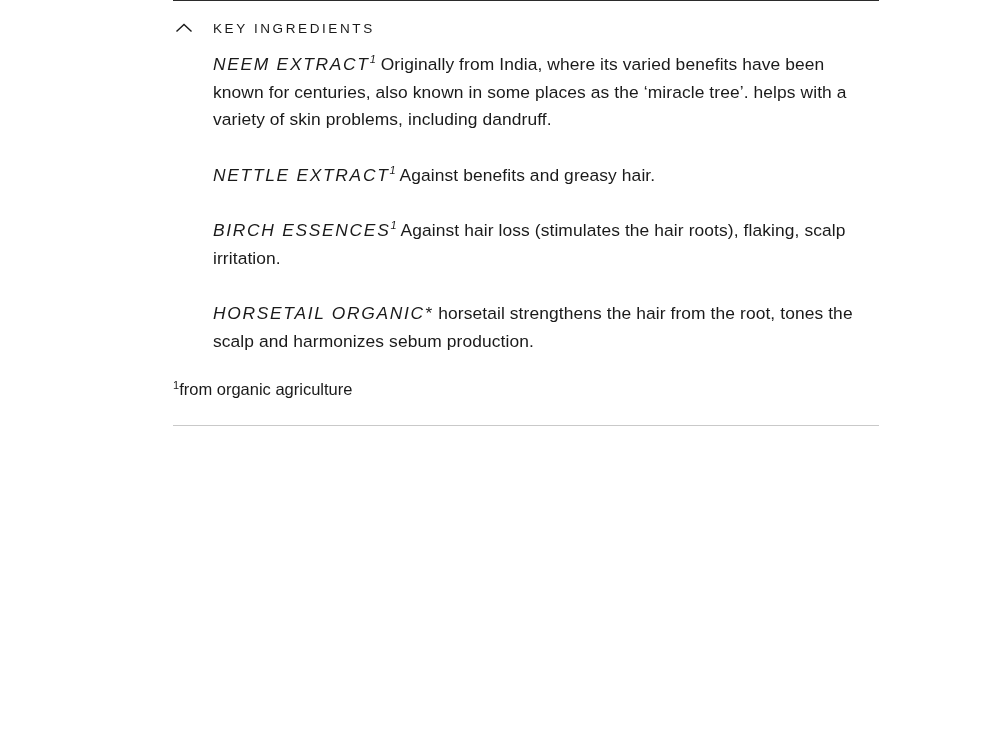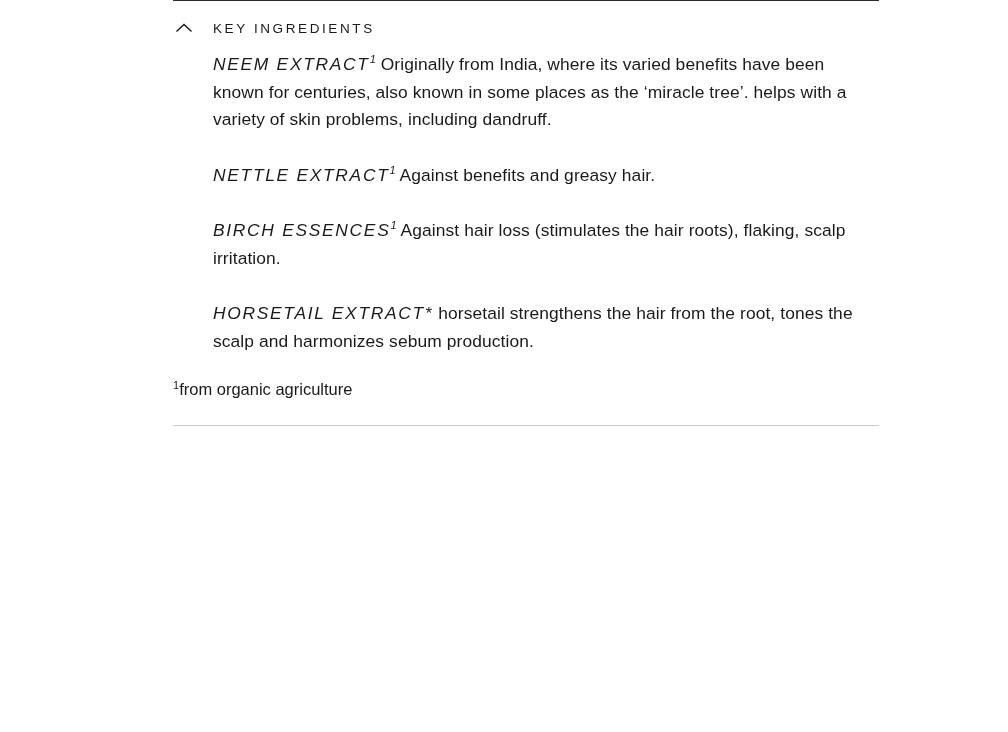--- a/index.html
+++ b/index.html
@@ -128,21 +128,21 @@
       <p class="entry">
         <span class="term"><span>NETTLE EXTRACT</span><sup>1</sup></span><span class="desc"> Against benefits and greasy hair.</span>
       </p>
 
       <p class="entry">
         <span class="term"><span>BIRCH ESSENCES</span><sup>1</sup></span><span class="desc"> Against hair loss (stimulates the hair roots), flaking, scalp irritation.</span>
       </p>
 
 
       <p class="entry">
-        <span class="term"><span>HORSETAIL EXTRACT*</span><sup></sup></span><span class="desc"> horsetail strengthens the hair from the root, tones the scalp and harmonizes sebum production.</span>
+        <span class="term"><span>HORSETAIL ORGANIC*</span><sup></sup></span><span class="desc"> horsetail strengthens the hair from the root, tones the scalp and harmonizes sebum production.</span>
       </p>
 
 
     </div>
 
     <p class="footnote"><sup>1</sup><span>from organic agriculture</span></p>
 
     <div class="rule-bottom"></div>
 
   </div>

